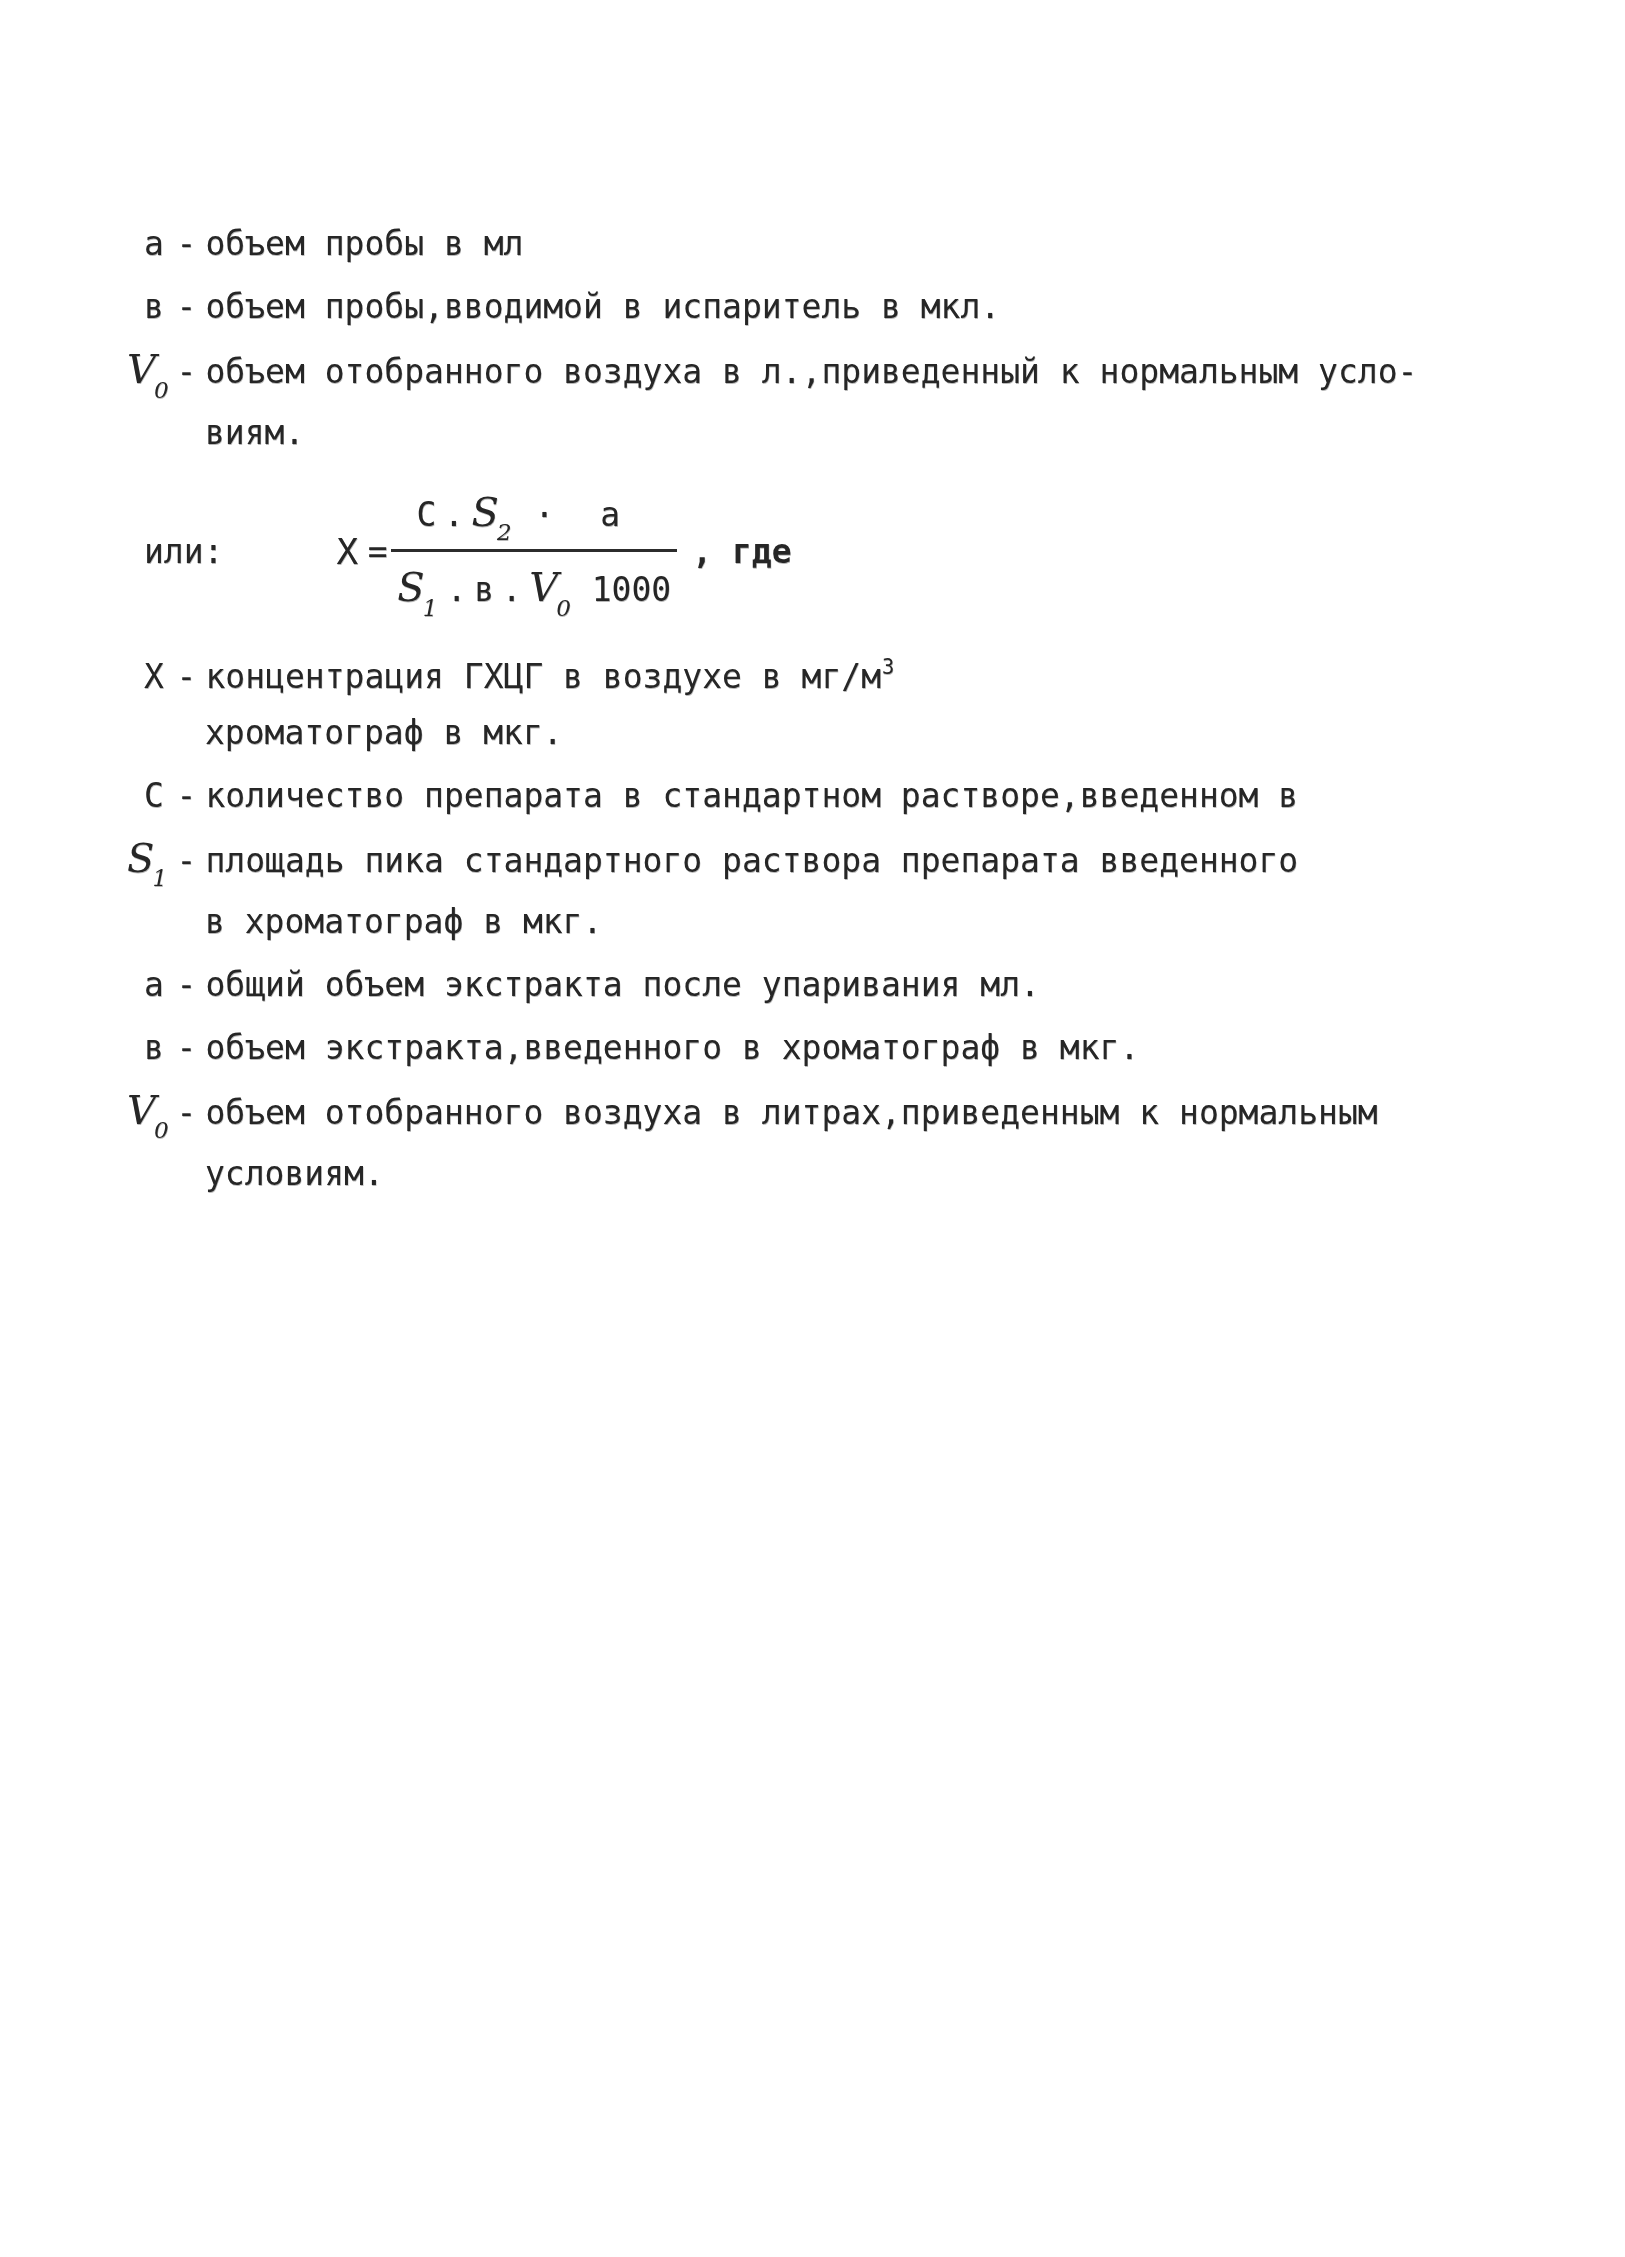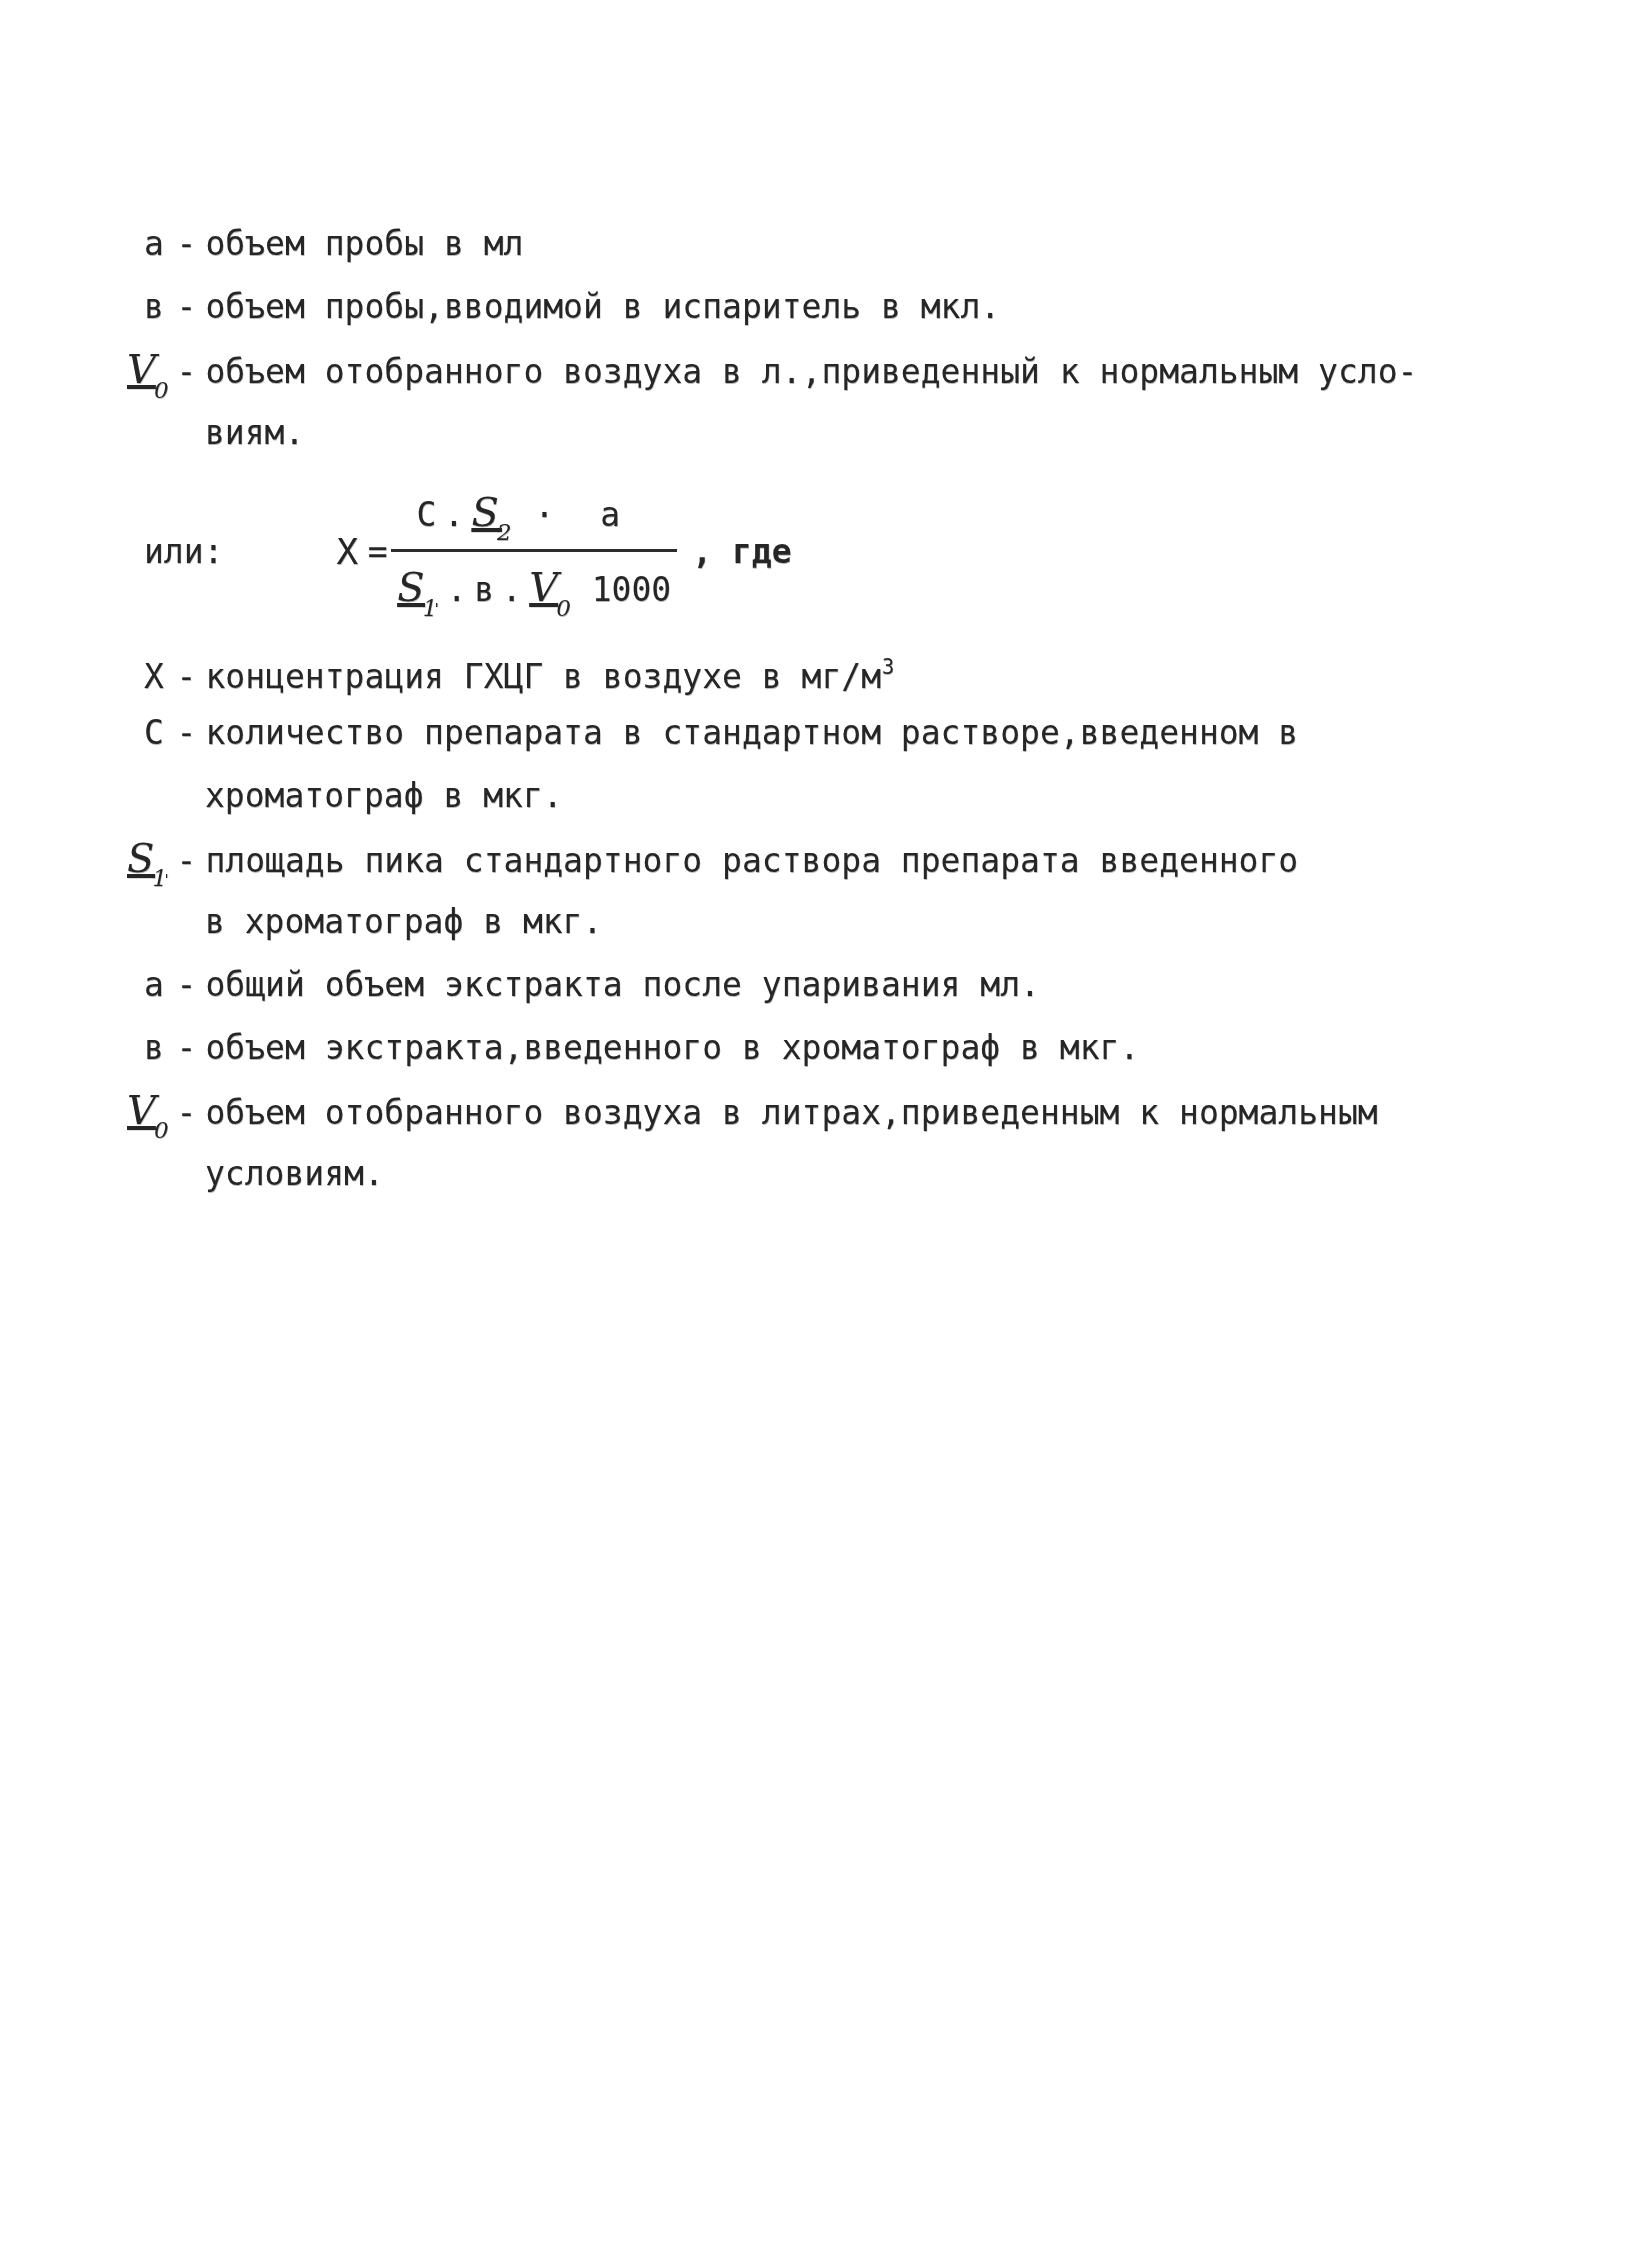--- a/index.html
+++ b/index.html
@@ -45,21 +45,20 @@
     position: relative;
     top: -1.9px;
     left: 1px;
   }
   
   .scr {
     font-family: "DejaVu Serif", serif;
     font-style: italic;
     font-size: 40px;
     letter-spacing: 0;
-    text-decoration: underline;
   }
   .scr sub {
     font-size: 23px;
     font-style: italic;
     position: relative;
     top: 5.7px;
     left: -1.9px;
   }
   .sym .scr {
     display: inline-block;
@@ -130,25 +129,25 @@
           <span class="scr"><span>S</span><sub>1</sub></span><span class="sp">.</span><span>в</span><span class="sp">.</span><span class="scr"><span>V</span><sub>0</sub></span><span class="k">1000</span>
         </span>
       </span>
       <span class="f-outro">, где</span>
     </div>
 
     <div class="def-row">
       <span class="sym">Х</span><span class="dash">-</span><span class="txt"><span>концентрация ГХЦГ в воздухе в мг/м</span><sup>3</sup><span></span></span>
     </div>
 
+    <div class="def-row cont">
+      <span class="txt">хроматограф в мкг.</span>
+    </div>
     <div class="def-row">
       <span class="sym">С</span><span class="dash">-</span><span class="txt">количество препарата в стандартном растворе,введенном в</span>
-    </div>
-    <div class="def-row cont">
-      <span class="txt">хроматограф в мкг.</span>
     </div>
 
     <div class="def-row">
       <span class="sym"><span class="scr"><span>S</span><sub>1</sub></span></span><span class="dash">-</span><span class="txt">площадь пика стандартного раствора препарата введенного</span>
     </div>
     <div class="def-row cont">
       <span class="txt">в хроматограф в мкг.</span>
     </div>
 
 

